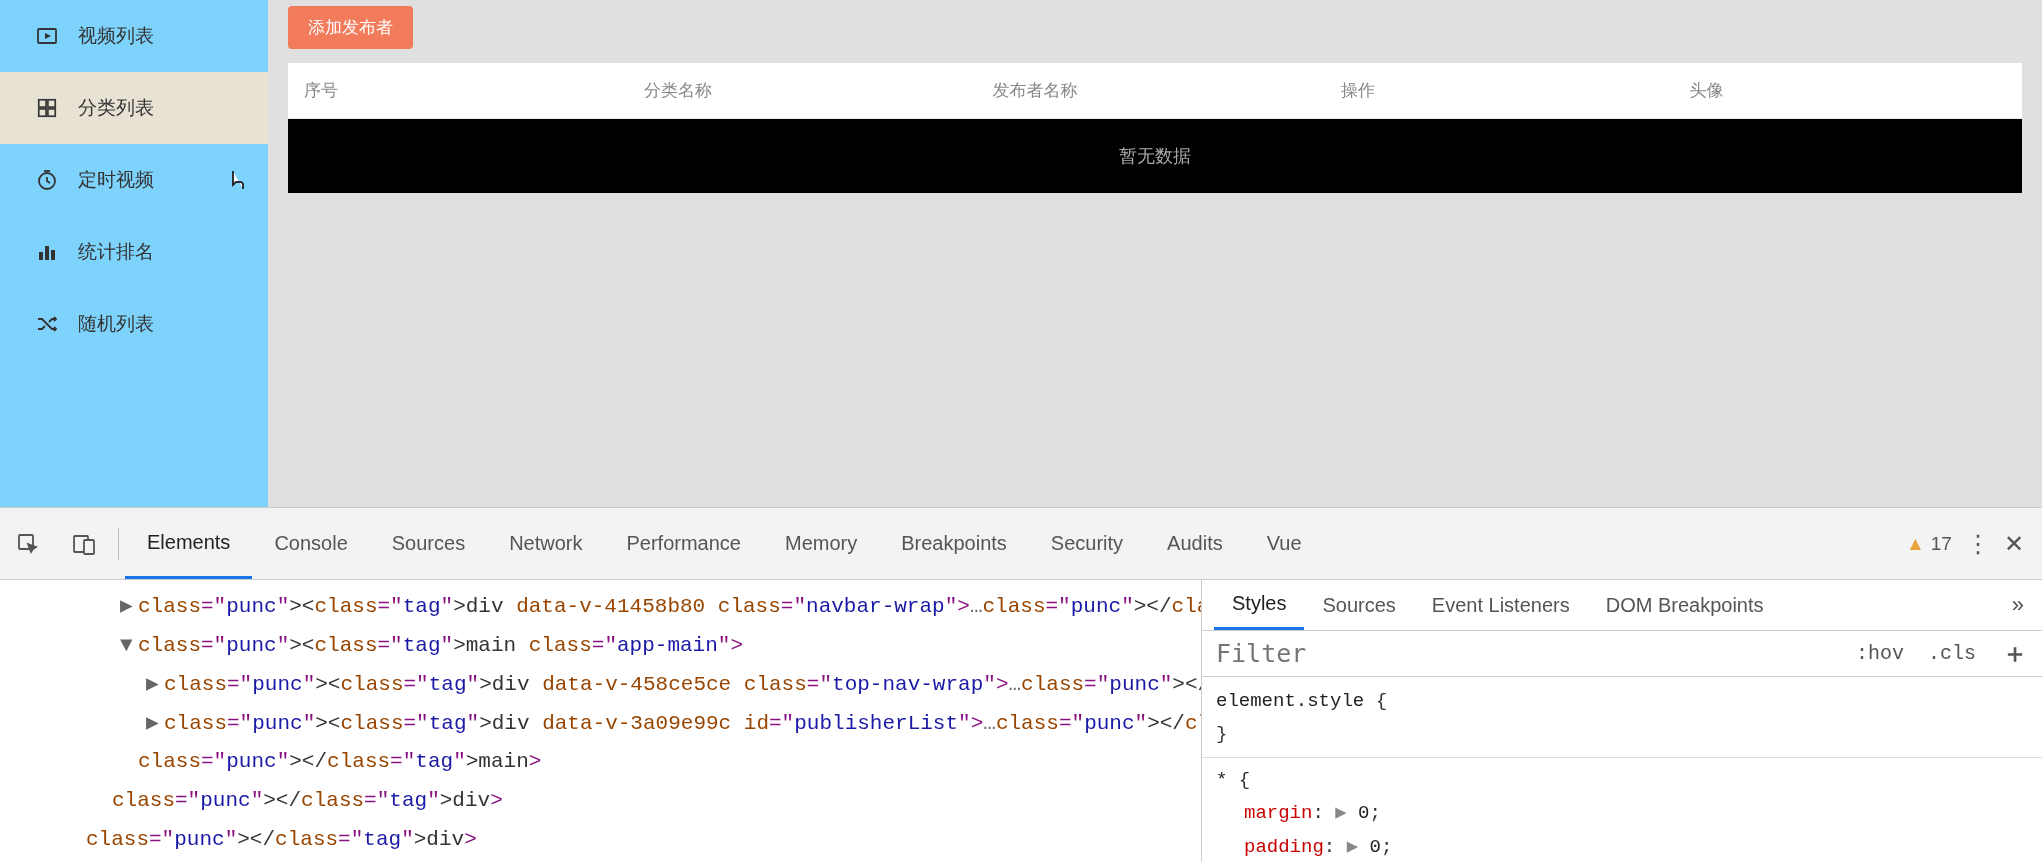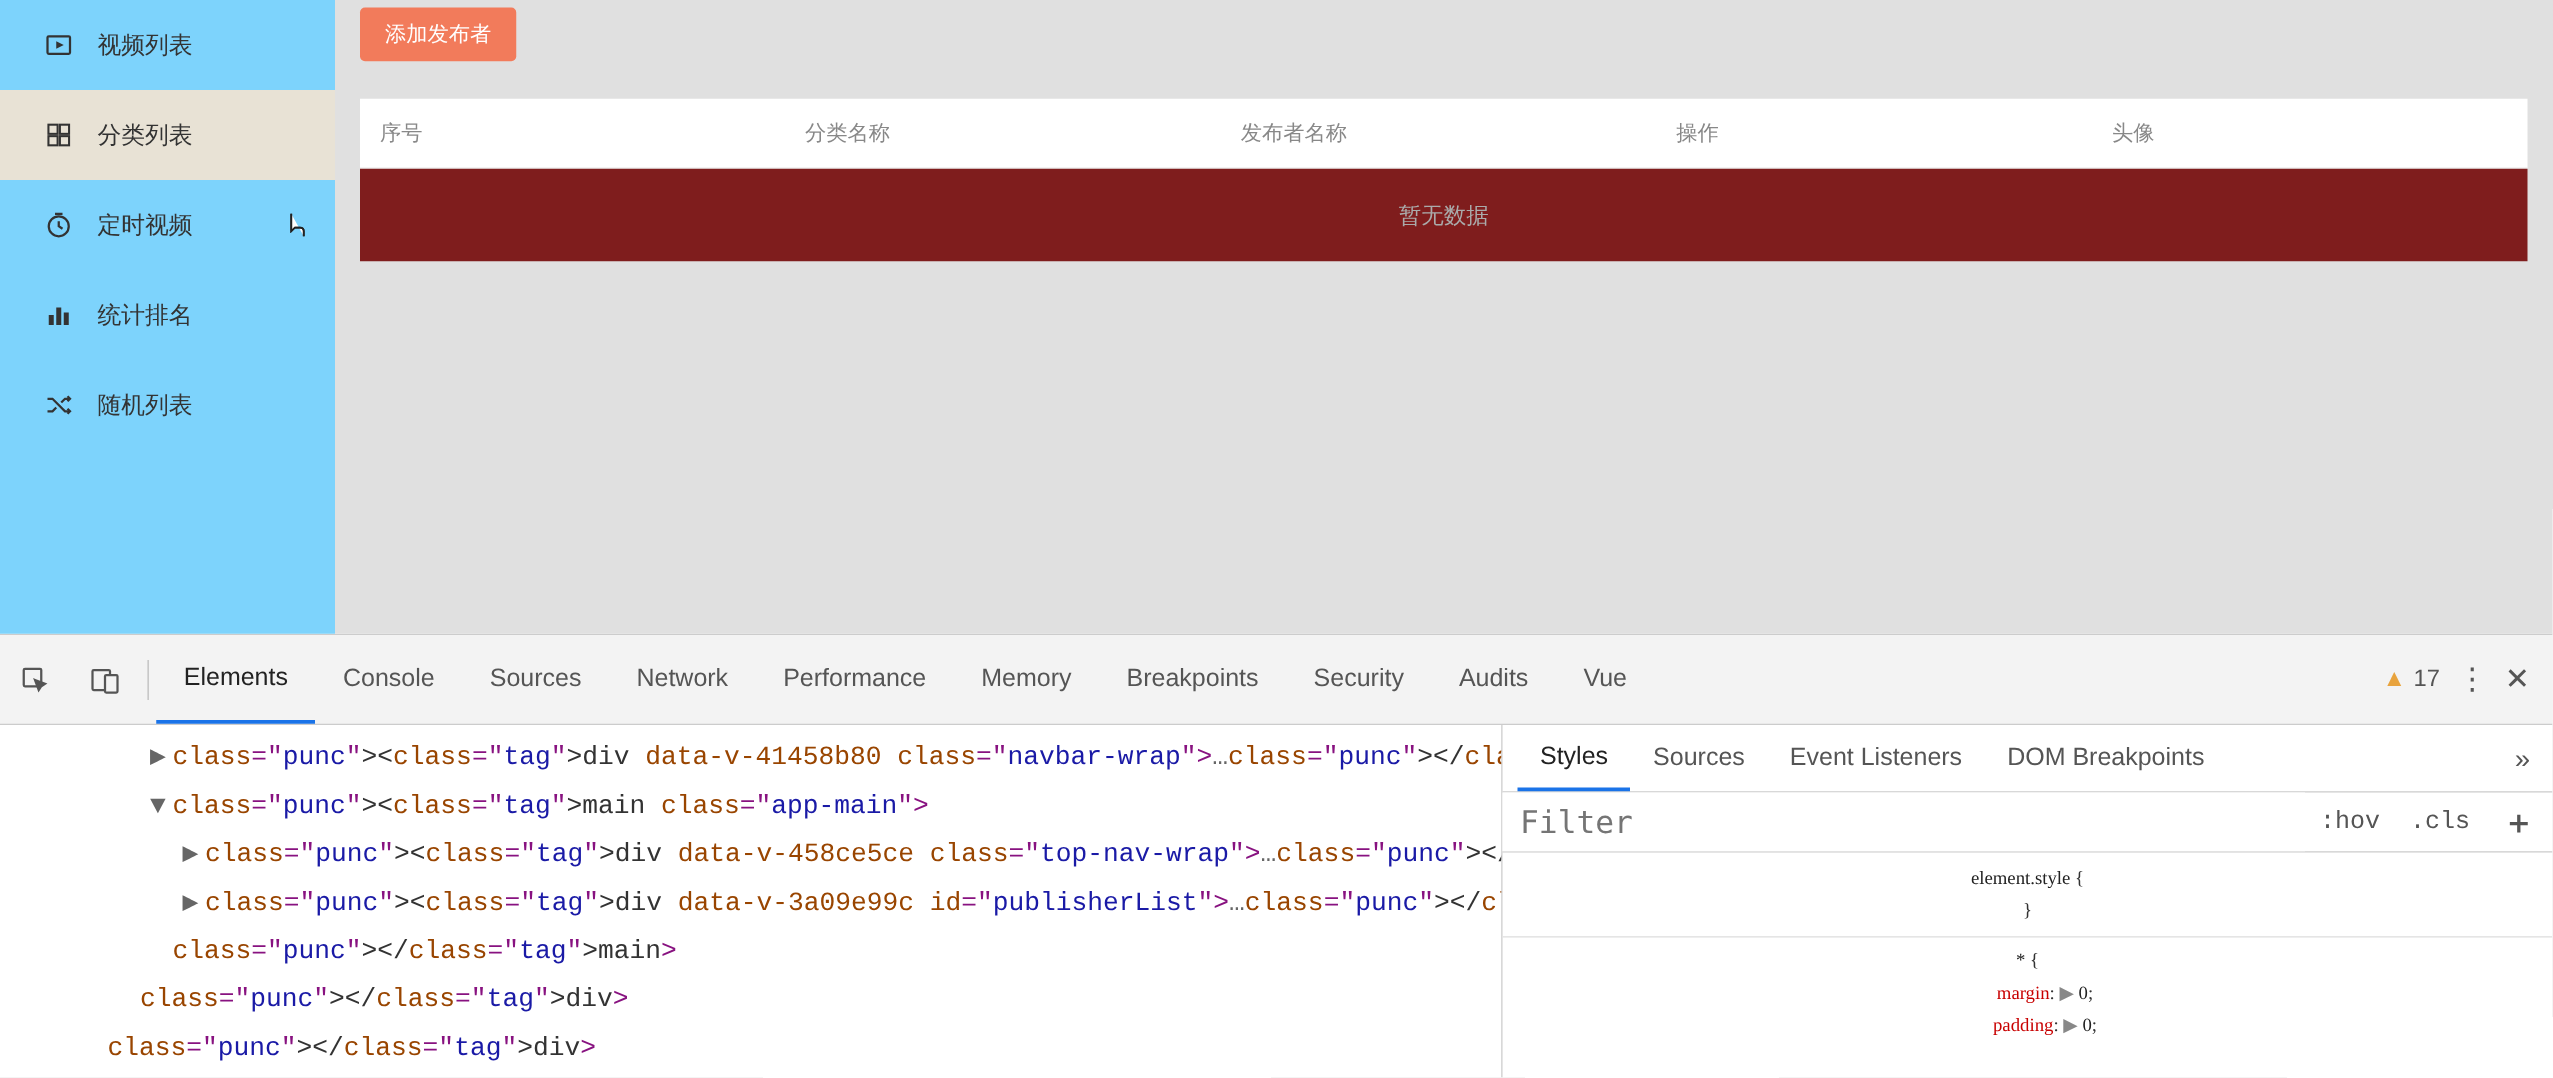--- a/index.html
+++ b/index.html
@@ -9,25 +9,25 @@
 
 .app { display: flex; height: 508px; border-bottom: 1px solid #ccc; }
 .sidebar { width: 268px; background: #7dd3fc; flex-shrink: 0; }
 .sidebar-item { display: flex; align-items: center; height: 72px; padding-left: 34px; cursor: pointer; color: #333; font-size: 19px; }
 .sidebar-item.active { background: #e8e2d5; }
 .sidebar-item .icon { width: 26px; height: 26px; margin-right: 18px; display: flex; align-items: center; justify-content: center; }
 .sidebar-cursor { position: absolute; left: 225px; top: 167px; pointer-events: none; }
 .sidebar-wrap { position: relative; }
 
 .main { flex: 1; background: #e0e0e0; padding: 0 20px 20px 20px; position: relative; }
-.btn-add { display: inline-block; background: #f27b5b; color: #fff; border: none; border-radius: 4px; padding: 10px 20px; font-size: 17px; cursor: pointer; margin: 6px 0 30px 0; }
+.btn-add { display: inline-block; background: #f27b5b; color: #fff; border: none; border-radius: 4px; padding: 10px 20px; font-size: 17px; cursor: pointer; margin: 6px 0 14px 0; }
 .table-head { display: flex; background: #fff; height: 56px; align-items: center; border-bottom: 1px solid #e8e8e8; color: #888; font-size: 17px; }
 .th { flex: 1; padding-left: 16px; }
 .th:first-child { flex: 0 0 340px; }
-.table-empty { background: #7f1d1d; height: 74px; display: flex; align-items: center; justify-content: center; color: #aaa; font-size: 18px; }
+.table-empty { background: #000000; height: 74px; display: flex; align-items: center; justify-content: center; color: #aaa; font-size: 18px; }
 
 
 .devtools { flex: 1; display: flex; flex-direction: column; background: #fff; font-size: 19px; min-height: 0; }
 .dt-toolbar { display: flex; align-items: center; height: 72px; border-bottom: 1px solid #ccc; background: #f3f3f3; }
 .dt-toolbar .dt-toolbtn { width: 56px; height: 56px; display: flex; align-items: center; justify-content: center; cursor: pointer; color: #555; }
 .dt-toolbar .dt-sep { width: 1px; height: 32px; background: #bbb; margin: 0 6px; }
 .dt-tabs { display: flex; align-items: center; height: 100%; flex: 1; }
 .dt-tab { padding: 0 22px; height: 100%; display: flex; align-items: center; color: #555; cursor: pointer; font-size: 20px; }
 .dt-tab.active { border-bottom: 3px solid #1a73e8; color: #222; }
 .dt-right { display: flex; align-items: center; gap: 14px; padding-right: 18px; color: #555; }
@@ -50,21 +50,21 @@
 
 .dt-styles { width: 840px; display: flex; flex-direction: column; min-height: 0; }
 .dt-styles-tabs { display: flex; align-items: center; height: 54px; border-bottom: 1px solid #ccc; padding: 0 12px; }
 .dt-stab { padding: 0 18px; height: 100%; display: flex; align-items: center; color: #555; cursor: pointer; font-size: 20px; }
 .dt-stab.active { border-bottom: 3px solid #1a73e8; color: #222; }
 .dt-stab-more { margin-left: auto; cursor: pointer; font-size: 22px; color: #555; padding-right: 6px; }
 .dt-filterbar { display: flex; align-items: center; height: 48px; border-bottom: 1px solid #ccc; }
 .dt-filter { flex: 1; border: none; height: 100%; padding: 0 14px; font-size: 25px; outline: none; color: #888; font-family: Consolas, monospace; }
 .dt-hov, .dt-cls { padding: 0 12px; font-family: Liberation Mono, monospace; color: #555; cursor: pointer; font-size: 20px; }
 .dt-plus { padding: 0 14px; color: #555; cursor: pointer; font-size: 26px; font-weight: bold; }
-.dt-css { font-family: Liberation Serif, serif; font-size: 15px; line-height: 1.75; padding: 8px 14px; overflow: hidden; text-align: center; }
+.dt-css { font-family: Liberation Mono, monospace; font-size: 19px; line-height: 1.75; padding: 8px 14px; overflow: hidden; }
 .dt-css .sel { color: #222; }
 .dt-css .prop { color: #c80000; }
 .dt-css .val { color: #222; }
 .dt-css .arrow { color: #888; }
 .dt-rule-sep { border-top: 1px solid #ddd; margin: 6px -14px; }
 </style>
 </head>
 <body>
 
 <div class="app">

